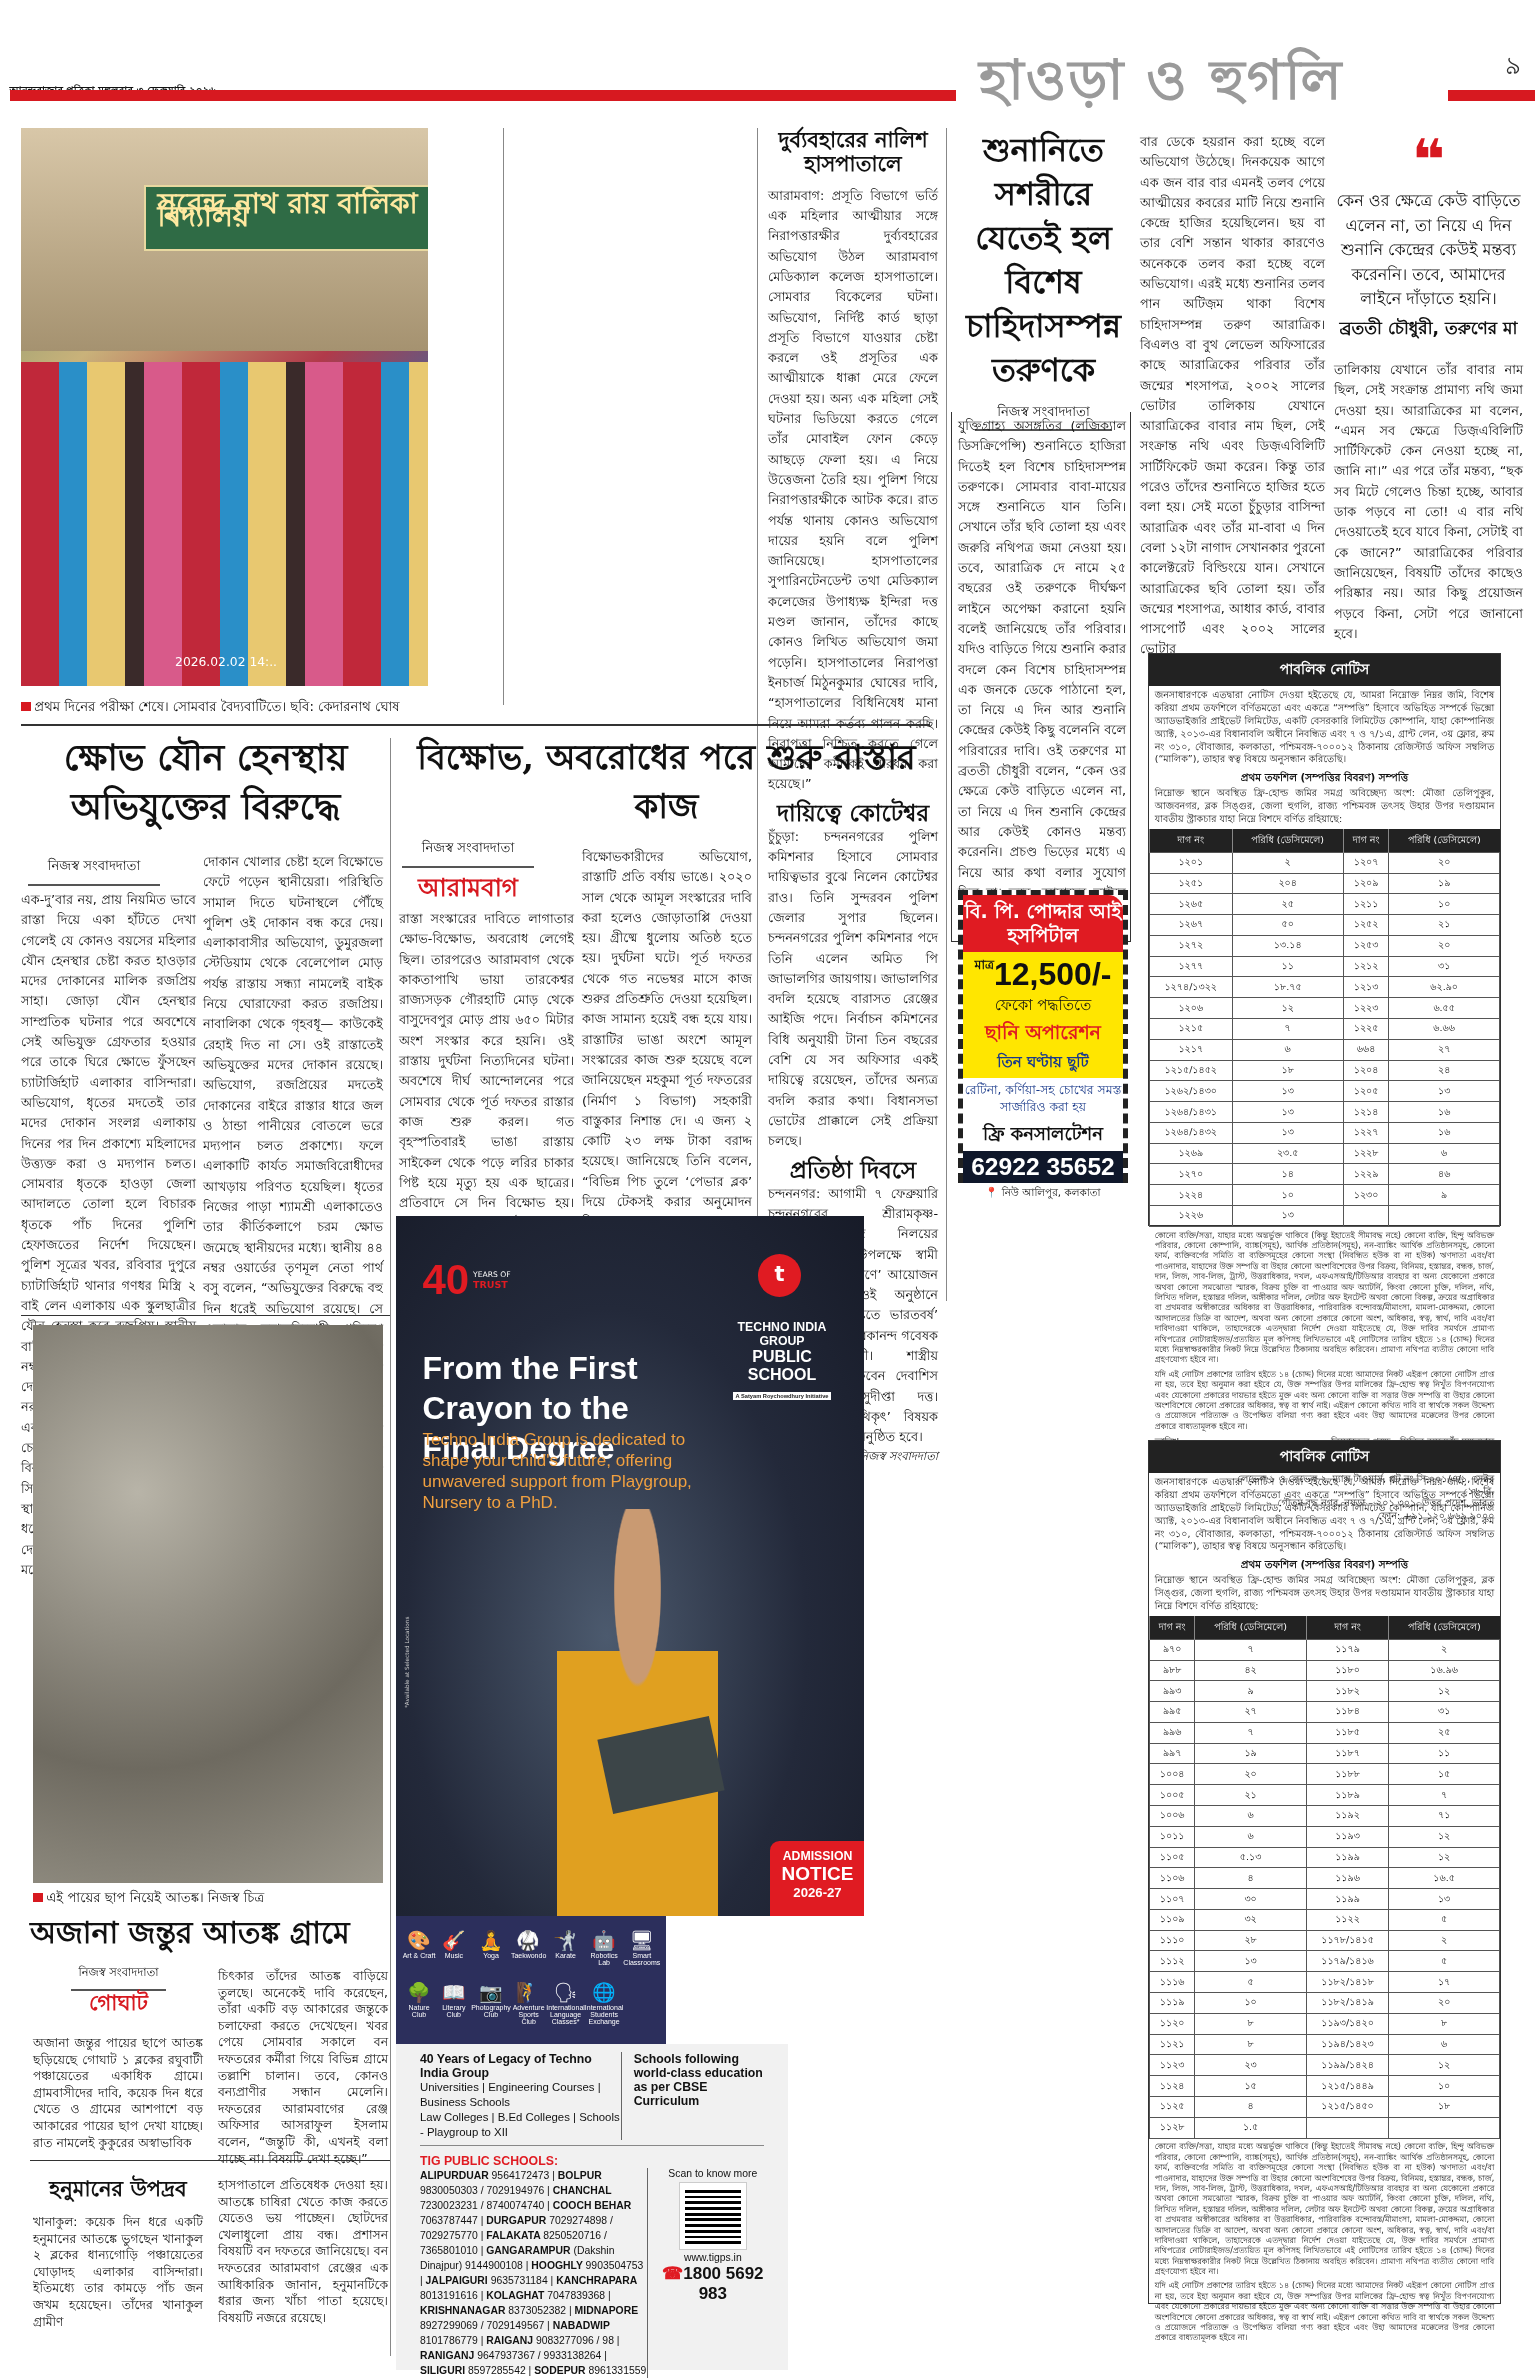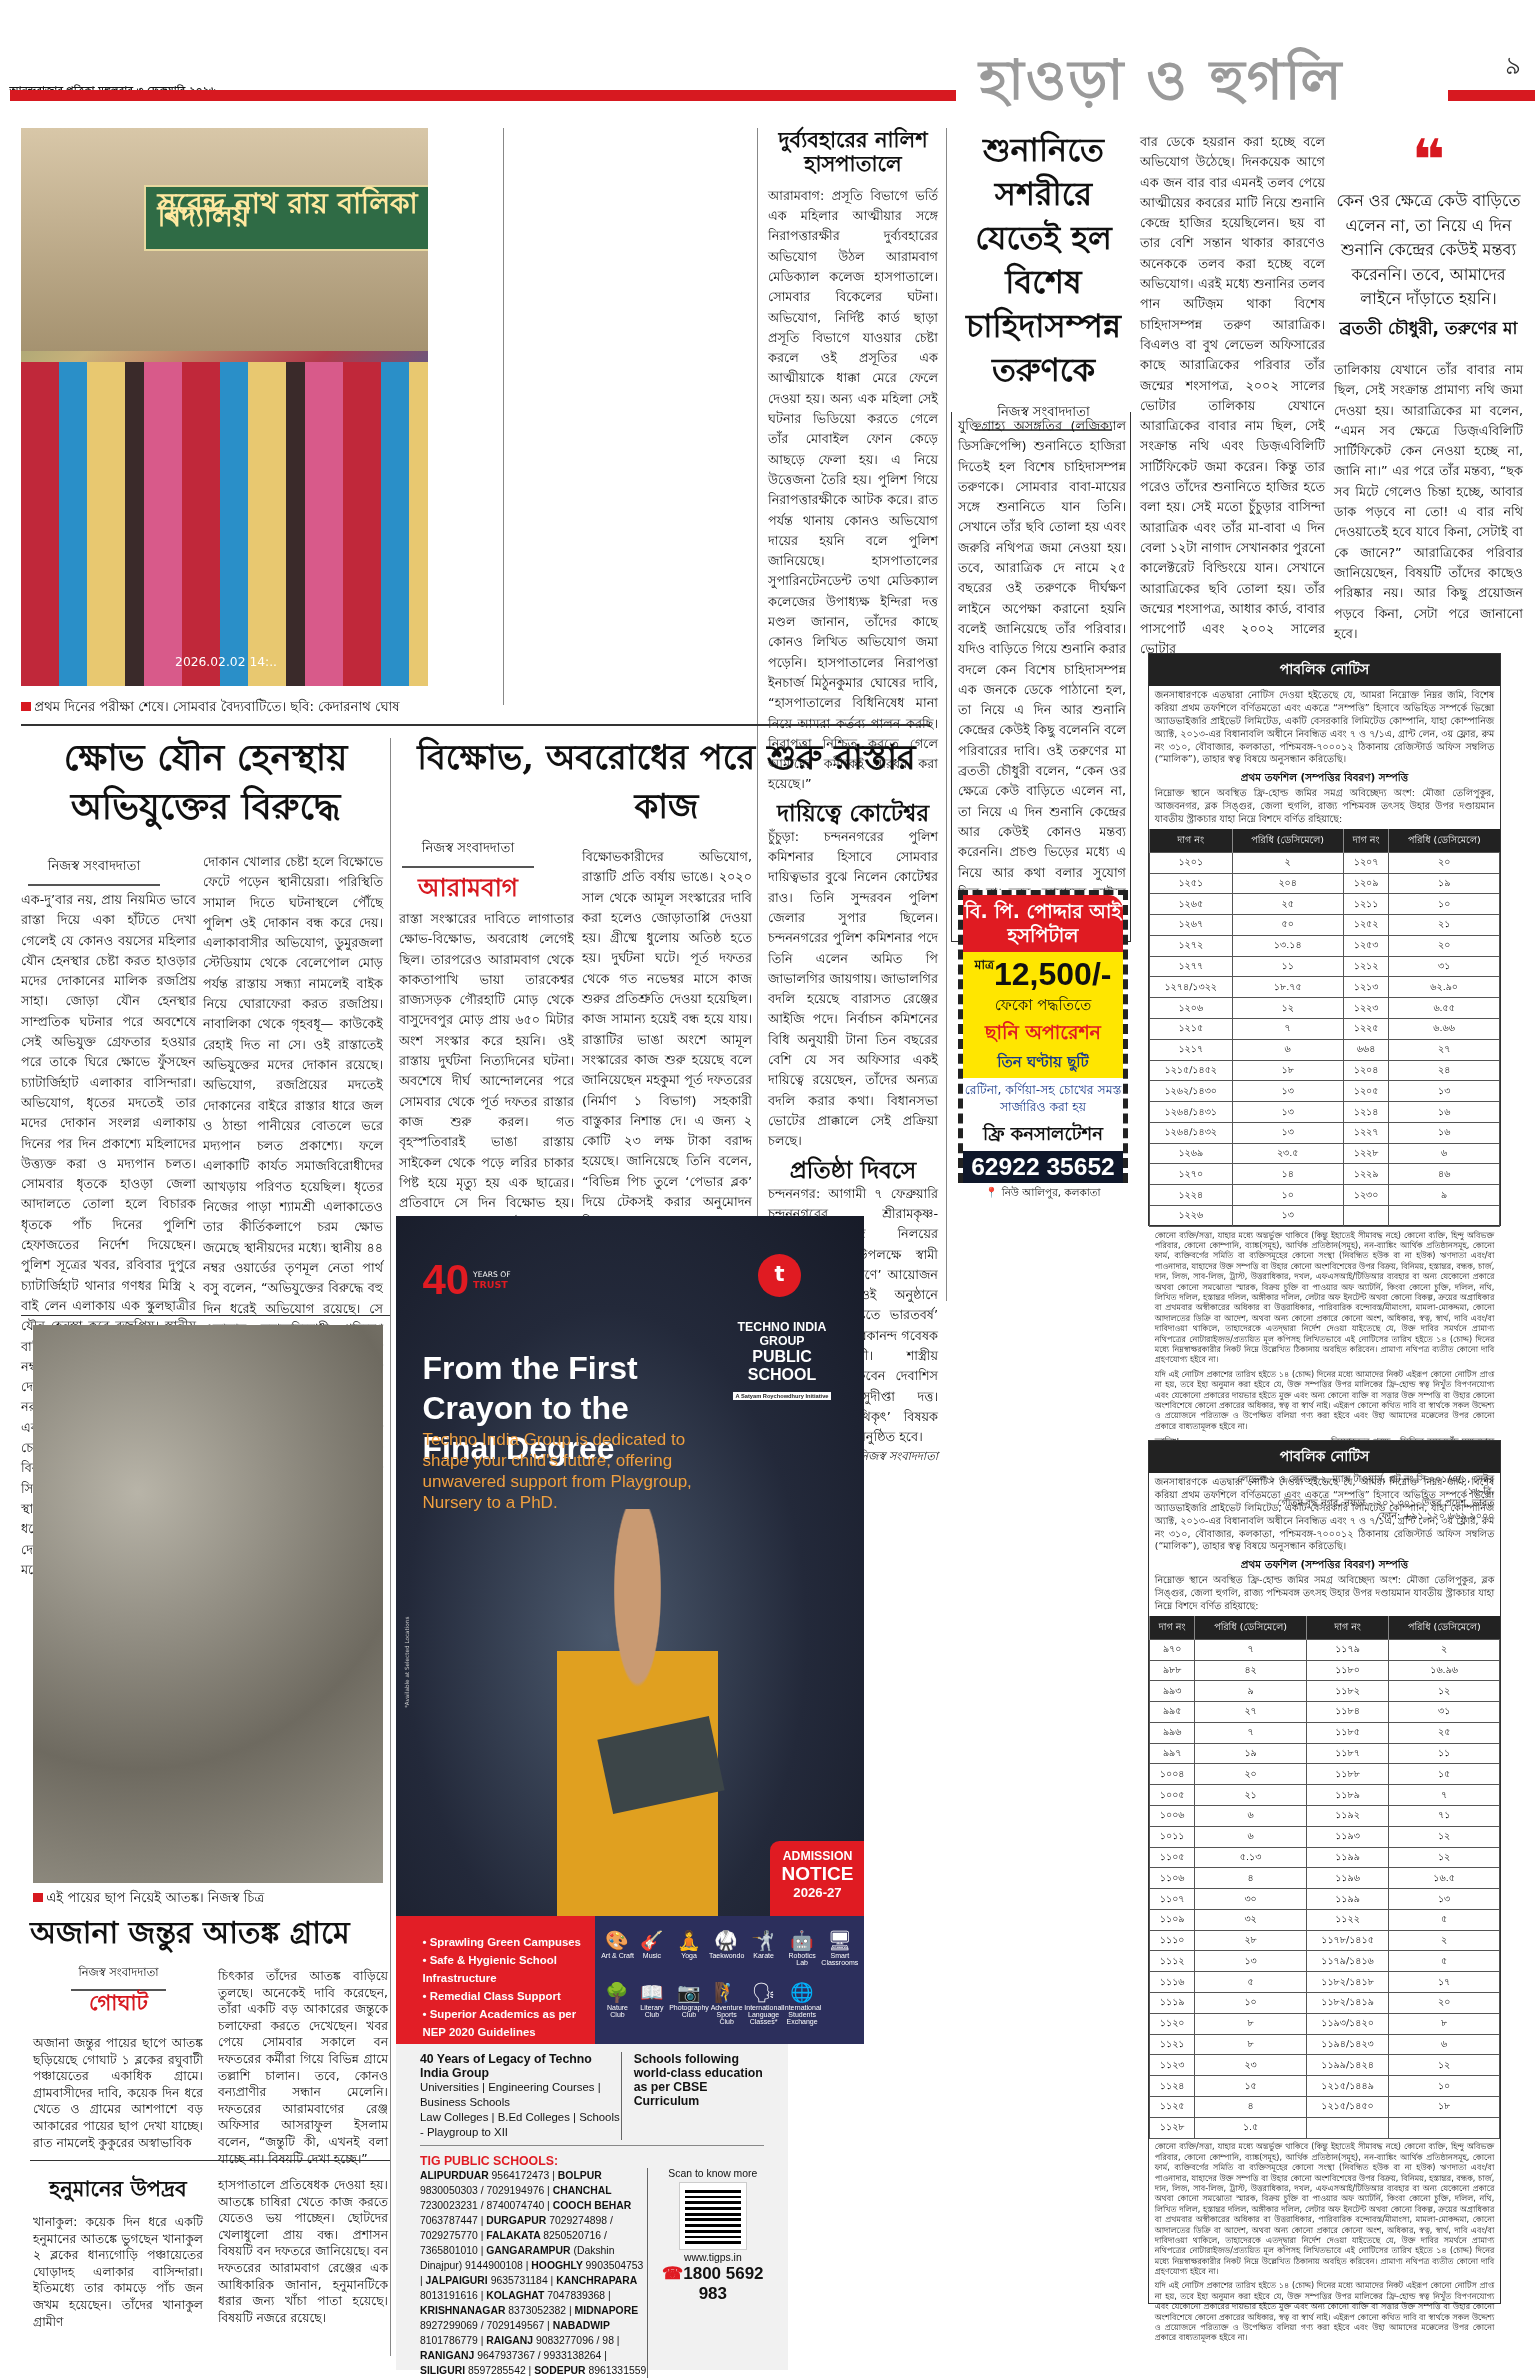--- a/index.html
+++ b/index.html
@@ -311,27 +311,20 @@
   <div class="abs" style="left:161px;top:293px;width:161px;height:407px;background:radial-gradient(ellipse at 50% 20%,#c99a72 0 20%,transparent 21%),linear-gradient(180deg,transparent 0 35%,#e0a020 35%)"></div>
   <div class="abs" style="left:208px;top:511px;width:114px;height:76px;background:#3c4548;transform:rotate(-12deg)"></div>
   <div class="abs" style="left:7.6px;top:492px;font-size:5.7px;color:#ccc;transform:rotate(-90deg);transform-origin:left top">*Available at Selected Locations</div>
   <div class="abs adm" style="left:374px;top:625px;width:95px;height:76px;padding-top:7.6px">
     <div style="font-size:12.3px">ADMISSION</div>
     <div style="font-size:19px">NOTICE</div>
     <div style="font-size:13.2px">2026-27</div>
   </div>
 </div>
 <div class="abs" style="left:396px;top:1916px;width:468px;height:128px;display:flex">
-  <div class="feat" style="width:199px" id="featlist">
-      <div>• Sprawling Green Campuses</div>
-      <div>• Safe &amp; Hygienic School Infrastructure</div>
-      <div>• Remedial Class Support</div>
-      <div>• Superior Academics as per NEP 2020 Guidelines</div>
-      <div>• Hostel &amp; Day Boarding Facilities*</div>
-    </div>
   <div class="acts" style="width:270px" id="actgrid">
       <div><span class="ic">🎨</span><span>Art &amp; Craft</span></div>
       <div><span class="ic">🎸</span><span>Music</span></div>
       <div><span class="ic">🧘</span><span>Yoga</span></div>
       <div><span class="ic">🥋</span><span>Taekwondo</span></div>
       <div><span class="ic">🤺</span><span>Karate</span></div>
       <div><span class="ic">🤖</span><span>Robotics Lab</span></div>
       <div><span class="ic">🖥</span><span>Smart Classrooms</span></div>
       <div><span class="ic">🌳</span><span>Nature Club</span></div>
       <div><span class="ic">📖</span><span>Literary Club</span></div>

